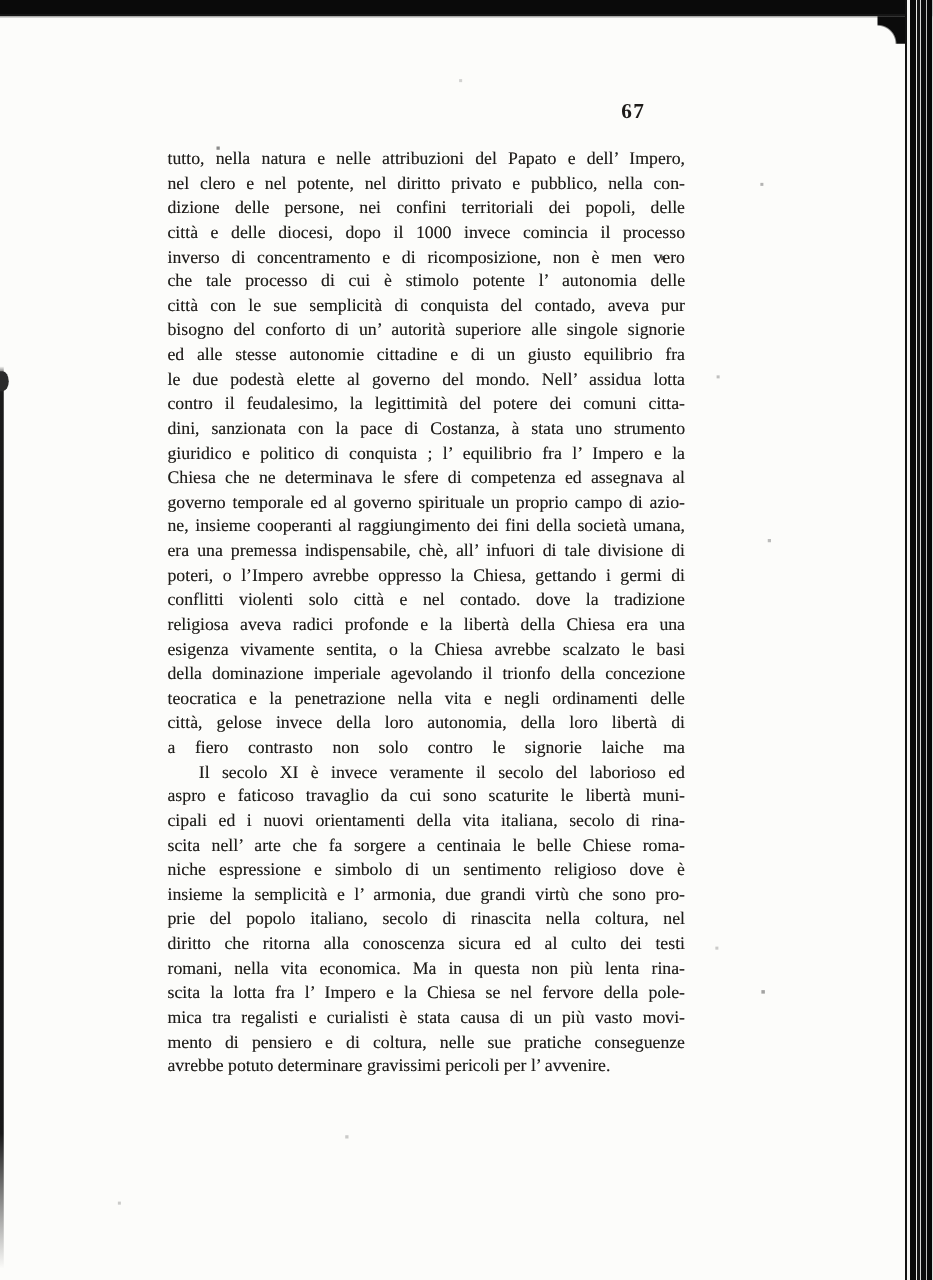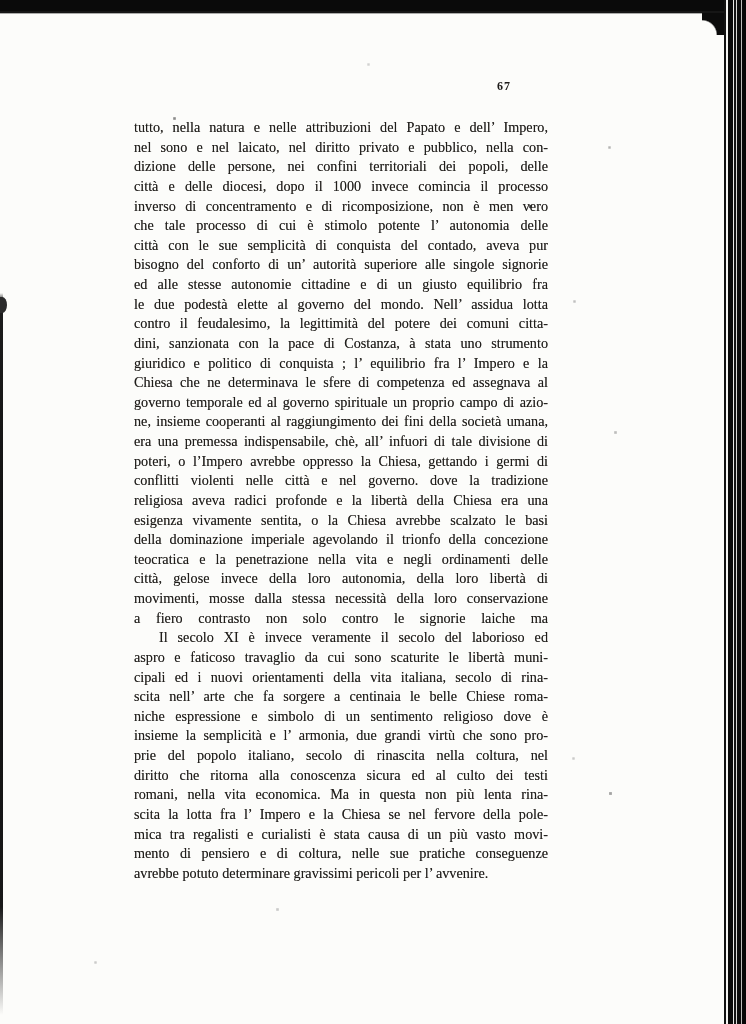--- a/index.html
+++ b/index.html
@@ -61,21 +61,21 @@
       574px 301px 0 0.7px rgba(80,80,80,.35),
       615px 432px 0 0.8px rgba(70,70,70,.35),
       610px 793px 0 0.9px rgba(55,55,55,.45),
       573px 758px 0 0.7px rgba(90,90,90,.30),
       277px 909px 0 0.8px rgba(85,85,85,.30),
       95px 962px 0 0.7px rgba(90,90,90,.30),
       368px 64px 0 0.7px rgba(100,100,100,.28);
   }
   .page-number {
     position: absolute; left: 497px; top: 79px;
-    font-size: 12px; font-weight: bold;
+    font-size: 17px; font-weight: bold;
     letter-spacing: 1px; color: #1d1b19;
   }
   .text-block {
     position: absolute; left: 96px; top: 118px;
     width: 452px;
     font-size: 14.2px;
     line-height: 19.63px;
     color: #201e1b;
     text-shadow: 0 0 0.4px rgba(32,30,27,.55);
   }
@@ -99,44 +99,43 @@
   <div class="corner-curve"></div>
   <div class="left-line"></div>
   <div class="left-blob"></div>
   <div class="specks"></div>
 
   <div class="page-number">67</div>
 
   <div class="text-block" id="text-block">
       <div>
         <div class="line">tutto, nella natura e nelle attribuzioni del Papato e dell’ Impero,</div>
-        <div class="line">nel sono e nel laicato, nel diritto privato e pubblico, nella con-</div>
+        <div class="line">nel clero e nel potente, nel diritto privato e pubblico, nella con-</div>
         <div class="line">dizione delle persone, nei confini territoriali dei popoli, delle</div>
         <div class="line">città e delle diocesi, dopo il 1000 invece comincia il processo</div>
         <div class="line">inverso di concentramento e di ricomposizione, non è men vero</div>
         <div class="line">che tale processo di cui è stimolo potente l’ autonomia delle</div>
         <div class="line">città con le sue semplicità di conquista del contado, aveva pur</div>
         <div class="line">bisogno del conforto di un’ autorità superiore alle singole signorie</div>
         <div class="line">ed alle stesse autonomie cittadine e di un giusto equilibrio fra</div>
         <div class="line">le due podestà elette al governo del mondo. Nell’ assidua lotta</div>
         <div class="line">contro il feudalesimo, la legittimità del potere dei comuni citta-</div>
         <div class="line">dini, sanzionata con la pace di Costanza, à stata uno strumento</div>
         <div class="line">giuridico e politico di conquista ; l’ equilibrio fra l’ Impero e la</div>
         <div class="line">Chiesa che ne determinava le sfere di competenza ed assegnava al</div>
         <div class="line">governo temporale ed al governo spirituale un proprio campo di azio-</div>
         <div class="line">ne, insieme cooperanti al raggiungimento dei fini della società umana,</div>
         <div class="line">era una premessa indispensabile, chè, all’ infuori di tale divisione di</div>
         <div class="line">poteri, o l’Impero avrebbe oppresso la Chiesa, gettando i germi di</div>
-        <div class="line">conflitti violenti nelle città e nel governo. dove la tradizione</div>
+        <div class="line">conflitti violenti solo città e nel contado. dove la tradizione</div>
         <div class="line">religiosa aveva radici profonde e la libertà della Chiesa era una</div>
         <div class="line">esigenza vivamente sentita, o la Chiesa avrebbe scalzato le basi</div>
         <div class="line">della dominazione imperiale agevolando il trionfo della concezione</div>
         <div class="line">teocratica e la penetrazione nella vita e negli ordinamenti delle</div>
         <div class="line">città, gelose invece della loro autonomia, della loro libertà di</div>
-        <div class="line">movimenti, mosse dalla stessa necessità della loro conservazione</div>
         <div class="line">a fiero contrasto non solo contro le signorie laiche ma</div>
       </div>
       <div>
         <div class="line indent">Il secolo XI è invece veramente il secolo del laborioso ed</div>
         <div class="line">aspro e faticoso travaglio da cui sono scaturite le libertà muni-</div>
         <div class="line">cipali ed i nuovi orientamenti della vita italiana, secolo di rina-</div>
         <div class="line">scita nell’ arte che fa sorgere a centinaia le belle Chiese roma-</div>
         <div class="line">niche espressione e simbolo di un sentimento religioso dove è</div>
         <div class="line">insieme la semplicità e l’ armonia, due grandi virtù che sono pro-</div>
         <div class="line">prie del popolo italiano, secolo di rinascita nella coltura, nel</div>

